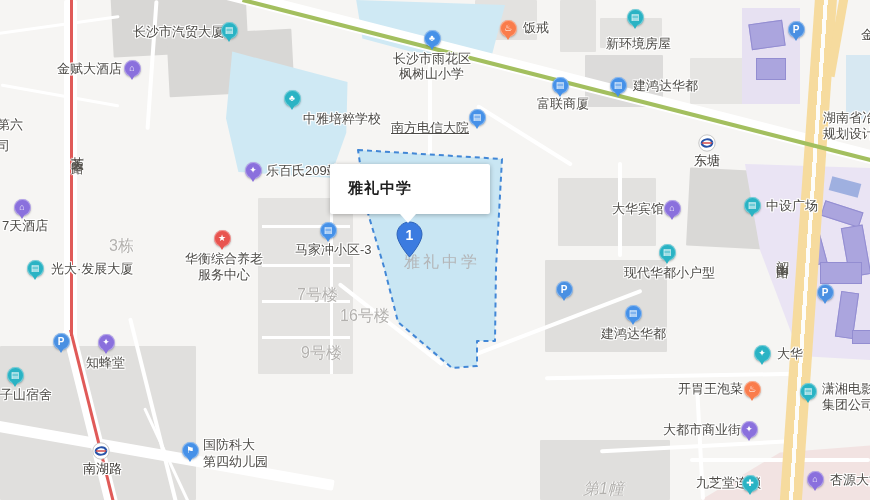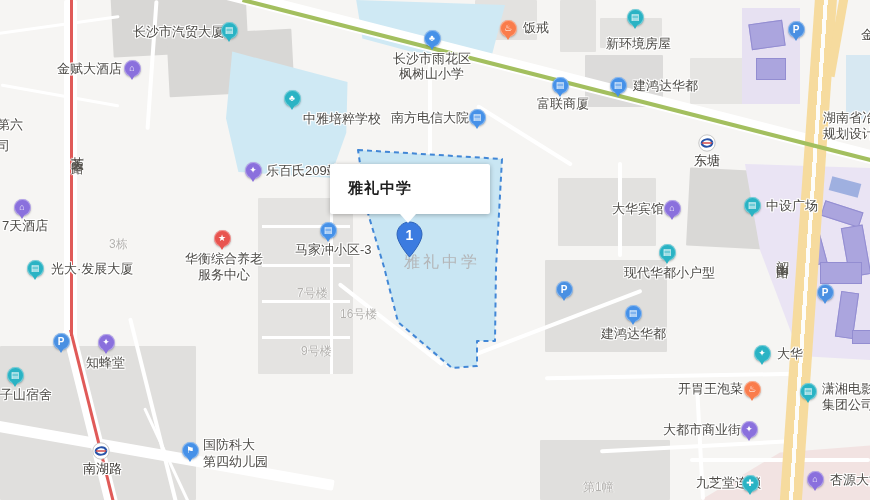--- a/index.html
+++ b/index.html
@@ -6,21 +6,21 @@
   #stage{position:relative;width:870px;height:500px;overflow:hidden;
          background:#f6f5f3;font-family:"Liberation Sans","DejaVu Sans",sans-serif;}
   #stage *{position:absolute;box-sizing:border-box;}
   .blk{border-radius:1px;}
   .road{background:#fff;border-radius:2px;}
   .lane{background:#fff;}
   .campus{background:#cfe9f4;}
   .poi-label{white-space:nowrap;font-size:13px;color:#4c4a46;line-height:15px;z-index:26;
      text-shadow:1px 0 0 #fff,-1px 0 0 #fff,0 1px 0 #fff,0 -1px 0 #fff,1px 1px 0 #fff,-1px -1px 0 #fff,1px -1px 0 #fff,-1px 1px 0 #fff;}
   .poi-label.dark{color:#3b3834;}
-  .area-label{white-space:nowrap;font-size:12px;color:#b3b1ae;z-index:12;
+  .area-label{white-space:nowrap;font-size:16px;color:#b3b1ae;z-index:12;
      text-shadow:1px 0 0 rgba(255,255,255,.8),-1px 0 0 rgba(255,255,255,.8);}
   .vroad-label{writing-mode:vertical-rl;text-orientation:upright;font-size:13px;color:#524f4a;
      letter-spacing:2px;z-index:26;white-space:nowrap;
      text-shadow:1px 0 0 #fff,-1px 0 0 #fff,0 1px 0 #fff,0 -1px 0 #fff;}
   .poi-icon{width:17px;height:17px;border-radius:50%;background:var(--c);z-index:30;
      color:#fff;font-size:9px;line-height:17px;text-align:center;font-weight:bold;
      box-shadow:0 1px 2px rgba(0,0,0,.25), inset 0 0 0 1px rgba(255,255,255,.35);}
   .poi-icon::after{content:"";position:absolute;left:50%;top:15px;margin-left:-3.5px;
      border:3.5px solid transparent;border-top:5px solid var(--c);}
   .metro{width:18px;height:18px;z-index:30;}
@@ -122,21 +122,21 @@
       <div class="poi-label" style="left: 399px; top: 66px;">枫树山小学</div>
       <div class="poi-icon" style="left: 551.5px; top: 76.5px; --c: #4691e8;">▤</div>
       <div class="poi-label" style="left: 537px; top: 96px;">富联商厦</div>
       <div class="poi-icon" style="left: 609.5px; top: 76.5px; --c: #4691e8;">▤</div>
       <div class="poi-label" style="left: 633px; top: 78px;">建鸿达华都</div>
       <div class="poi-label" style="left: 823px; top: 110px;">湖南省冶</div>
       <div class="poi-label" style="left: 823px; top: 126px;">规划设计</div>
       <div class="poi-icon" style="left: 283.5px; top: 89.5px; --c: #2ab3c4;">♣</div>
       <div class="poi-label" style="left: 257px; top: 111px; padding-left: 46px;">中雅培粹学校</div>
       <div class="poi-icon" style="left: 468.5px; top: 108.5px; --c: #4691e8;">▤</div>
-      <div class="poi-label" style="left: 391px; top: 110px;">南方电信大院</div>
+      <div class="poi-label" style="left: 391px; top: 120px; text-decoration: underline;">南方电信大院</div>
       <div class="poi-icon" style="left: 244.5px; top: 161.5px; --c: #8a70dd;">✦</div>
       <div class="poi-label" style="left: 266px; top: 163px;">乐百氏209站</div>
       <div class="poi-icon" style="left: 663.5px; top: 199.5px; --c: #8a70dd;">⌂</div>
       <div class="poi-label" style="left: 612px; top: 201px;">大华宾馆</div>
       <div class="poi-icon" style="left: 743.5px; top: 196.5px; --c: #2ab3c4;">▤</div>
       <div class="poi-label" style="left: 766px; top: 198px;">中设广场</div>
       <div class="poi-icon" style="left: 319.5px; top: 221.5px; --c: #4691e8;">▤</div>
       <div class="poi-label" style="left: 295px; top: 242px;">马家冲小区-3</div>
       <div class="poi-icon" style="left: 658.5px; top: 243.5px; --c: #2ab3c4;">▤</div>
       <div class="poi-label" style="left: 624px; top: 265px;">现代华都小户型</div>
@@ -193,21 +193,21 @@
       <div class="poi-icon" style="left: 787.5px; top: 20.5px; font-size: 10px; --c: #4a90e2;">P</div>
       <div class="poi-icon" style="left: 555.5px; top: 280.5px; font-size: 10px; --c: #4a90e2;">P</div>
       <div class="poi-icon" style="left: 816.5px; top: 283.5px; font-size: 10px; --c: #4a90e2;">P</div>
       <div class="poi-icon" style="left: 52.5px; top: 332.5px; font-size: 10px; --c: #4a90e2;">P</div>
       <div class="vroad-label" style="left: 68px; top: 146px;">芙蓉中路</div>
       <div class="vroad-label" style="left: 773px; top: 250px;">韶山中路</div>
       <div class="area-label" style="left: 109px; top: 236px;">3栋</div>
       <div class="area-label" style="left: 297px; top: 285px;">7号楼</div>
       <div class="area-label" style="left: 340px; top: 306px;">16号楼</div>
       <div class="area-label" style="left: 301px; top: 343px;">9号楼</div>
-      <div class="area-label" style="left: 583px; top: 479px;">第1幢</div>
+      <div class="area-label" style="left: 583px; top: 479px; font-style: italic;">第1幢</div>
     </div>
 
   <div id="pin">
     <svg width="27" height="37">
       <path d="M13.5 1 C6.6 1 1 6.6 1 13.5 c0 8.5 12.5 22.5 12.5 22.5 s12.5-14 12.5-22.5 C26 6.6 20.4 1 13.5 1 Z" fill="#3b7be0" stroke="#2e63b8" stroke-width="1"></path>
       <text x="13.5" y="19" text-anchor="middle" font-size="14" font-weight="bold" fill="#ffffff" font-family="Liberation Sans, sans-serif">1</text>
     </svg>
   </div>
   <div id="tooltip">
     <span class="tip-text">雅礼中学</span>

